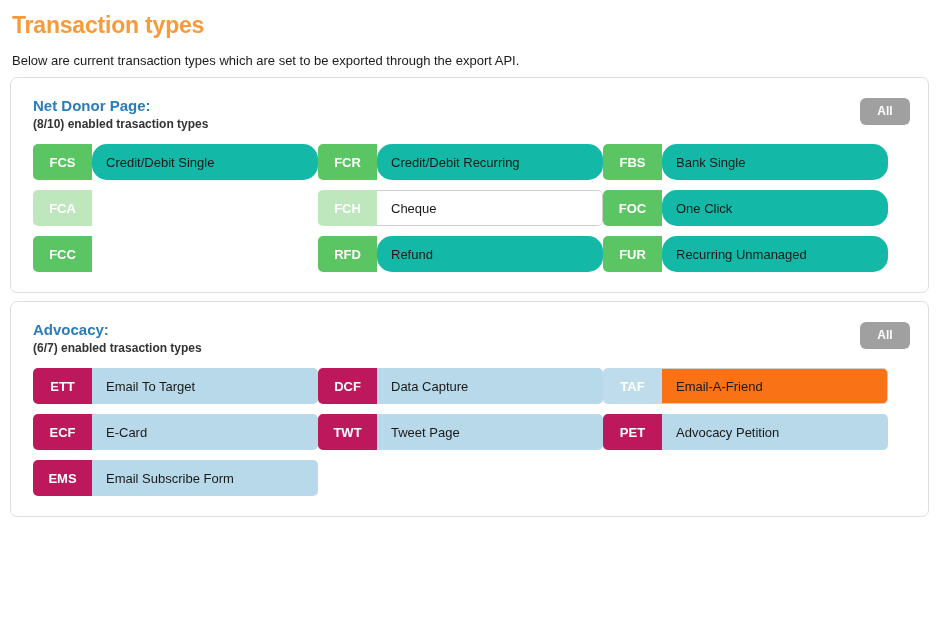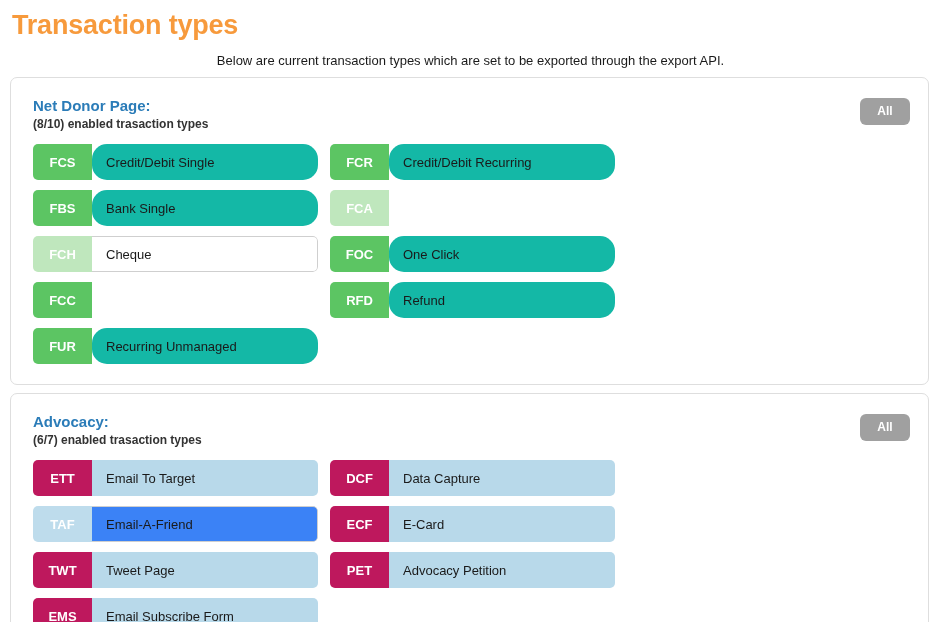--- a/index.html
+++ b/index.html
@@ -19,33 +19,32 @@
   .page {
     position: relative;
     width: 939px;
     height: 622px;
     box-sizing: border-box;
     padding: 0 10px;
   }
   .page-title {
     margin: 0;
     padding: 10px 0 0 2px;
-    font-size: 27px;
+    font-size: 23px;
     line-height: 30px;
     font-weight: bold;
     color: #f79a3c;
     letter-spacing: -0.2px;
   }
   .page-desc {
     margin: 0;
     padding: 12px 0 0 2px;
     font-size: 13px;
     line-height: 17px;
     color: #1a1a1a;
-    text-align: center;
   }
 
   
   .panel {
     box-sizing: border-box;
     margin-top: 8px;
     border: 1px solid #dedede;
     border-radius: 7px;
     background: #ffffff;
     padding: 18px 18px 20px 18px;
@@ -88,21 +87,21 @@
     line-height: 27px;
     text-align: center;
     cursor: pointer;
     padding: 0;
   }
 
   
   .type-grid {
     display: flex;
     flex-wrap: wrap;
-    gap: 10px 12px;
+    gap: 10px 0;
     padding-left: 4px;
   }
   .type-item {
     display: flex;
     align-items: stretch;
     width: 285px;
     height: 36px;
     border-radius: 5px;
     overflow: hidden;
     cursor: pointer;
@@ -137,21 +136,21 @@
     border: 1px solid #cfcfcf;
     border-left: 0;
     border-radius: 0 5px 5px 0;
   }
 
   
   .blue .type-item.on  .type-code  { background: #be185d; }
   .blue .type-item.on  .type-label { background: #b8d9ea; }
   .blue .type-item.off .type-code  { background: #bedcec; }
   .blue .type-item.off .type-label {
-    background: #3b82f6;
+    background: #f97316;
     border: 1px solid #cfcfcf;
     border-left: 0;
     border-radius: 0 5px 5px 0;
     text-align: right;
   }
 </style>
 </head>
 <body>
 
 <div class="page">

